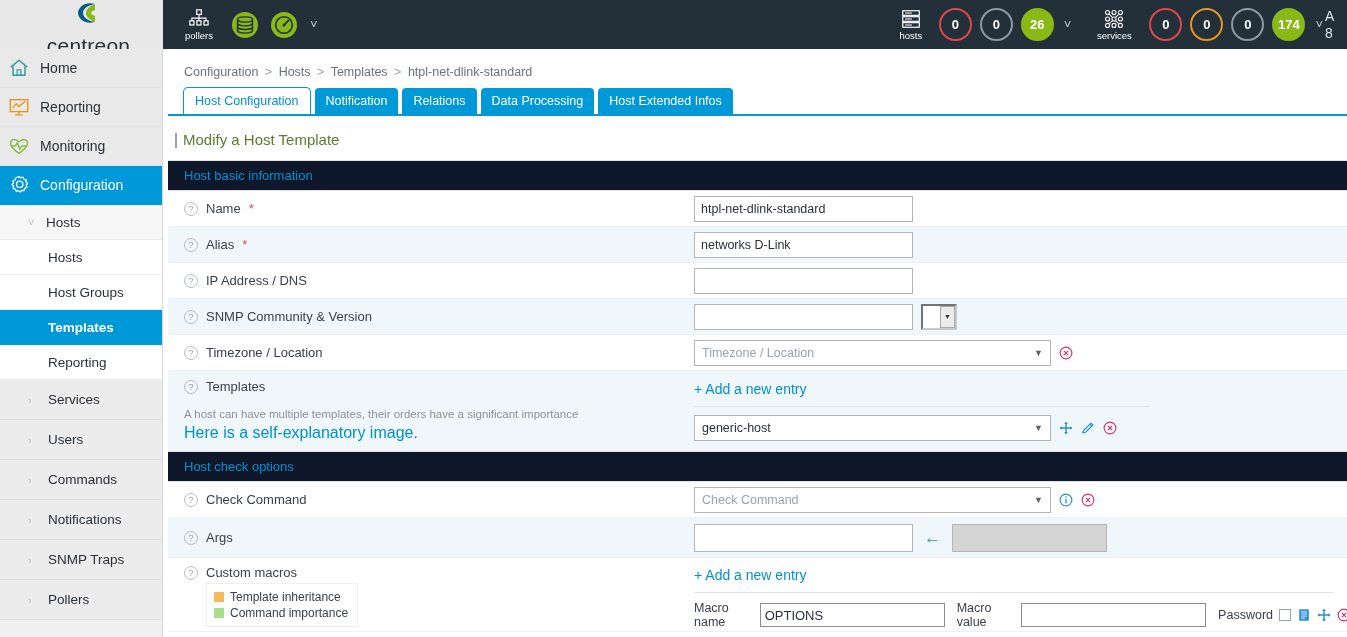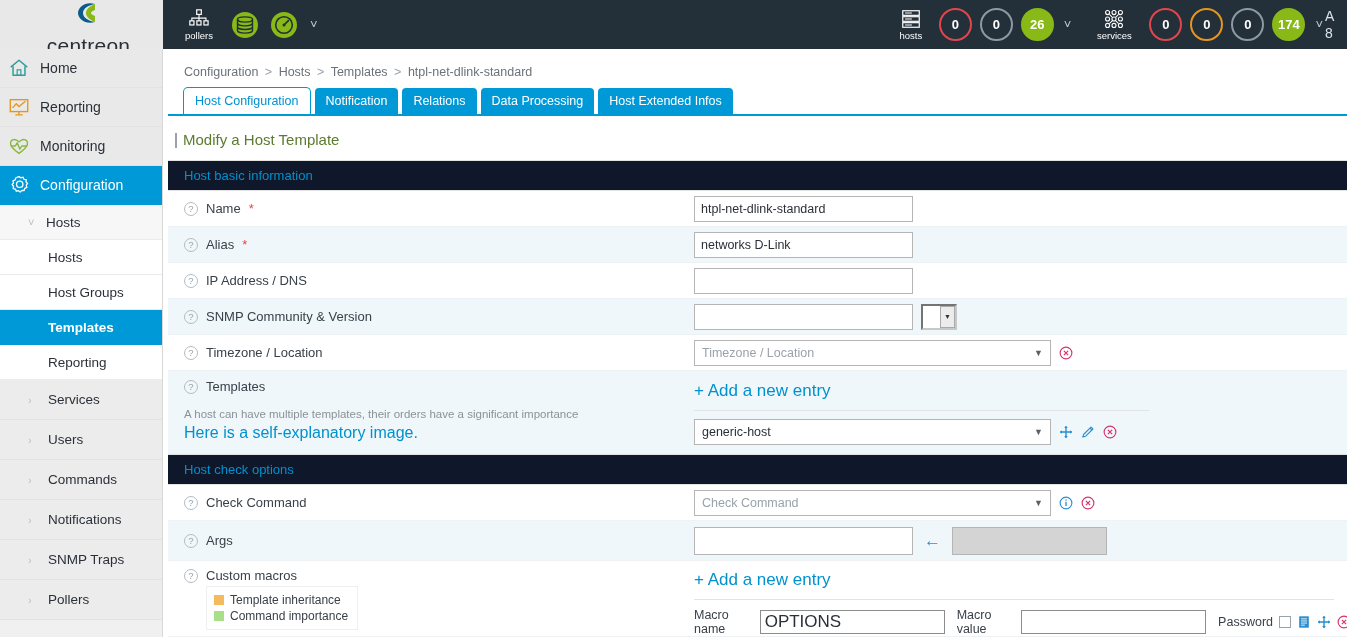--- a/index.html
+++ b/index.html
@@ -209,40 +209,40 @@
   }
   .nativesel .btn {
     width: 15px; height: 22px; background: #ececec;
     border: 1px solid #a9a9a9;
     display: flex; align-items: center; justify-content: center;
     font-size: 7px; color: #333;
   }
 
   .icon-btn { cursor: pointer; line-height: 0; }
   .addlink {
-    font-size: 17px; color: #0091cf; cursor: pointer;
+    font-size: 14px; color: #0091cf; cursor: pointer;
   }
   .helptext { font-size: 11.5px; color: #8b9298; line-height: 16px; }
   .helplink { font-size: 16px; color: #0091cf; cursor: pointer; }
 
   .legend-box {
     border: 1px solid #efefef; background: #fff;
     padding: 5px 9px 5px 7px;
     display: inline-block; margin-left: 22px; margin-top: 3px;
   }
   .legend-row {
     display: flex; align-items: center; gap: 6px;
     font-size: 12px; color: #3a4149; line-height: 16px;
   }
   .swatch { width: 10px; height: 10px; flex: none; }
 
   .macro-label { font-size: 12.5px; color: #3a4149; }
   input.macroin {
     height: 24px; border: 1px solid #8d8d8d; background: #fff;
-    font-size: 17px; color: #2b3038; padding: 0 4px;
+    font-size: 13px; color: #2b3038; padding: 0 4px;
     font-family: "Liberation Sans", sans-serif;
   }
   .cb {
     width: 12px; height: 12px; border: 1px solid #9aa2aa; background: #fff;
     cursor: pointer; flex: none;
   }
   .hr-thin { border-top: 1px solid #e3e3e3; }
 </style>
 </head>
 <body>

